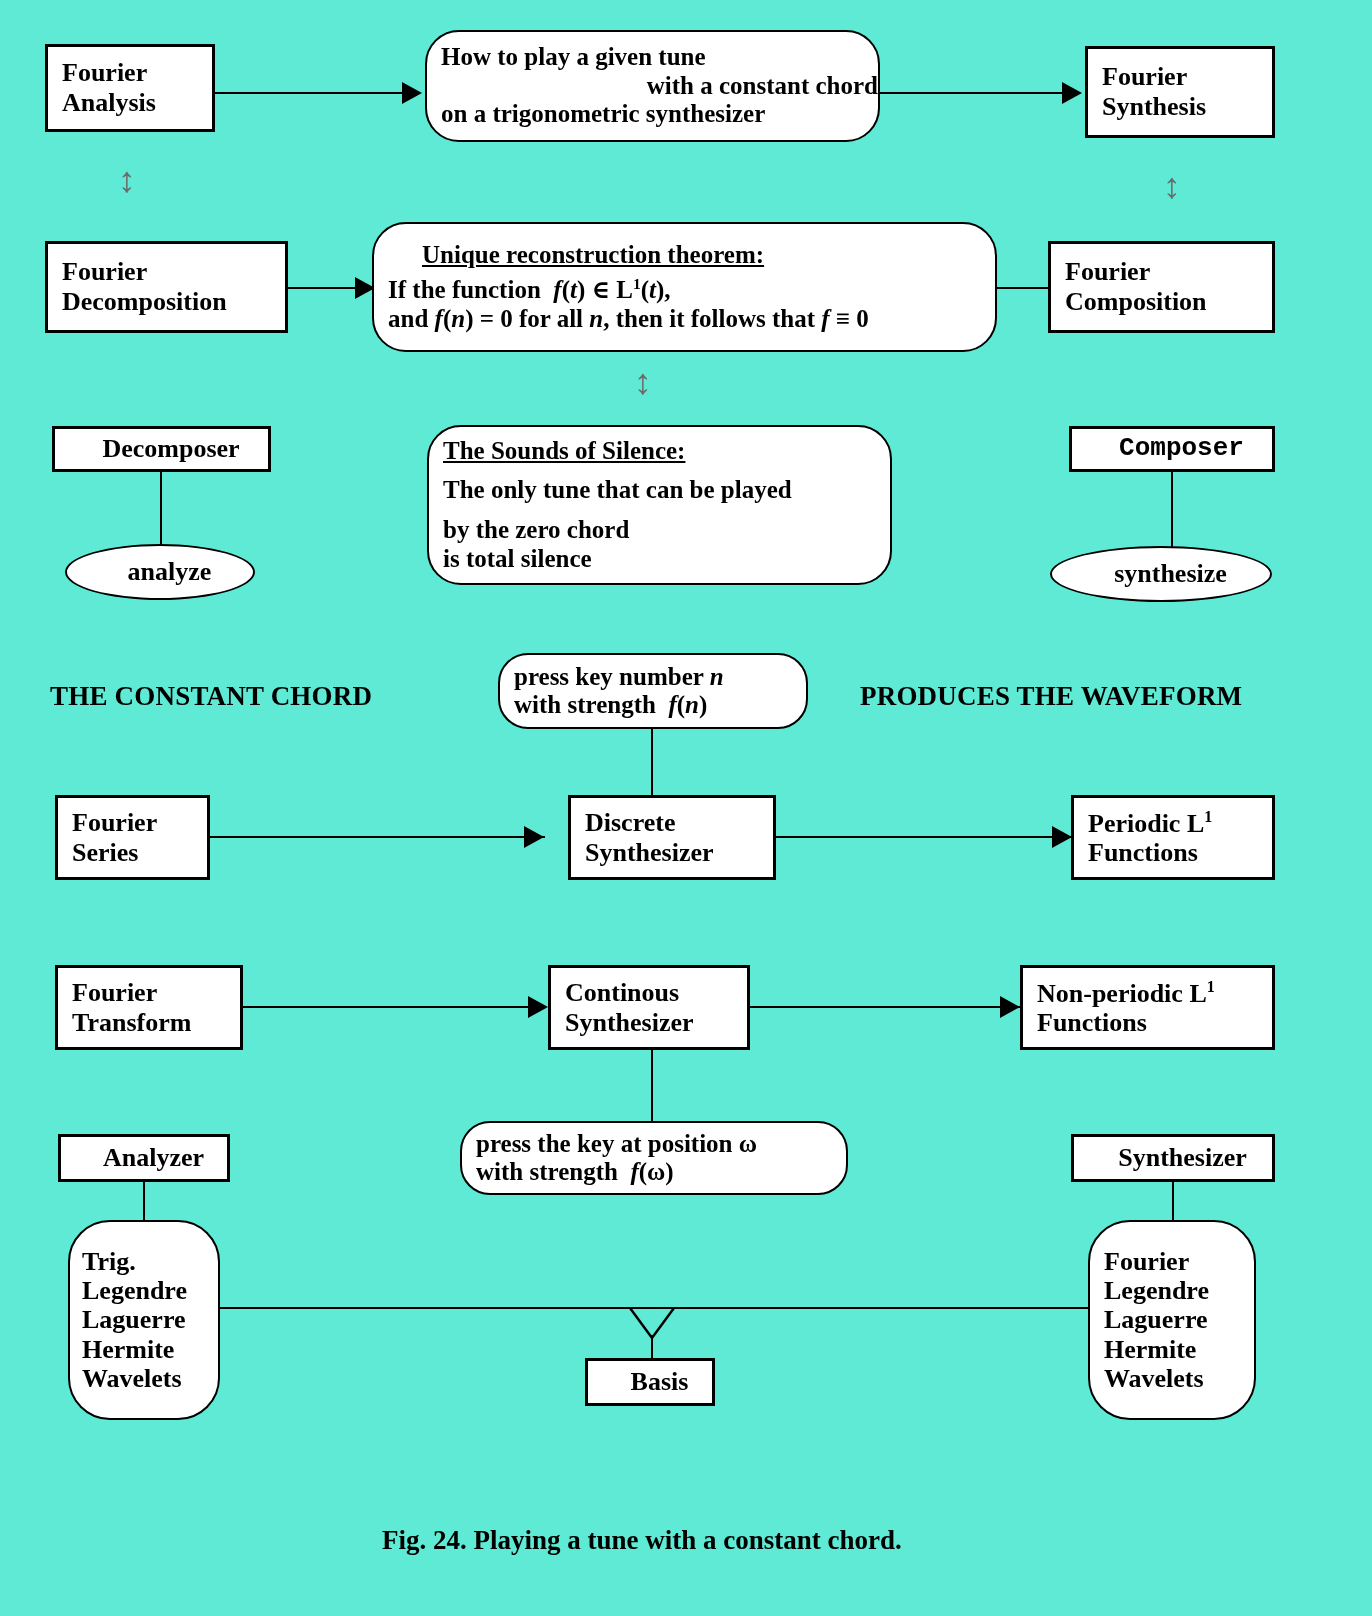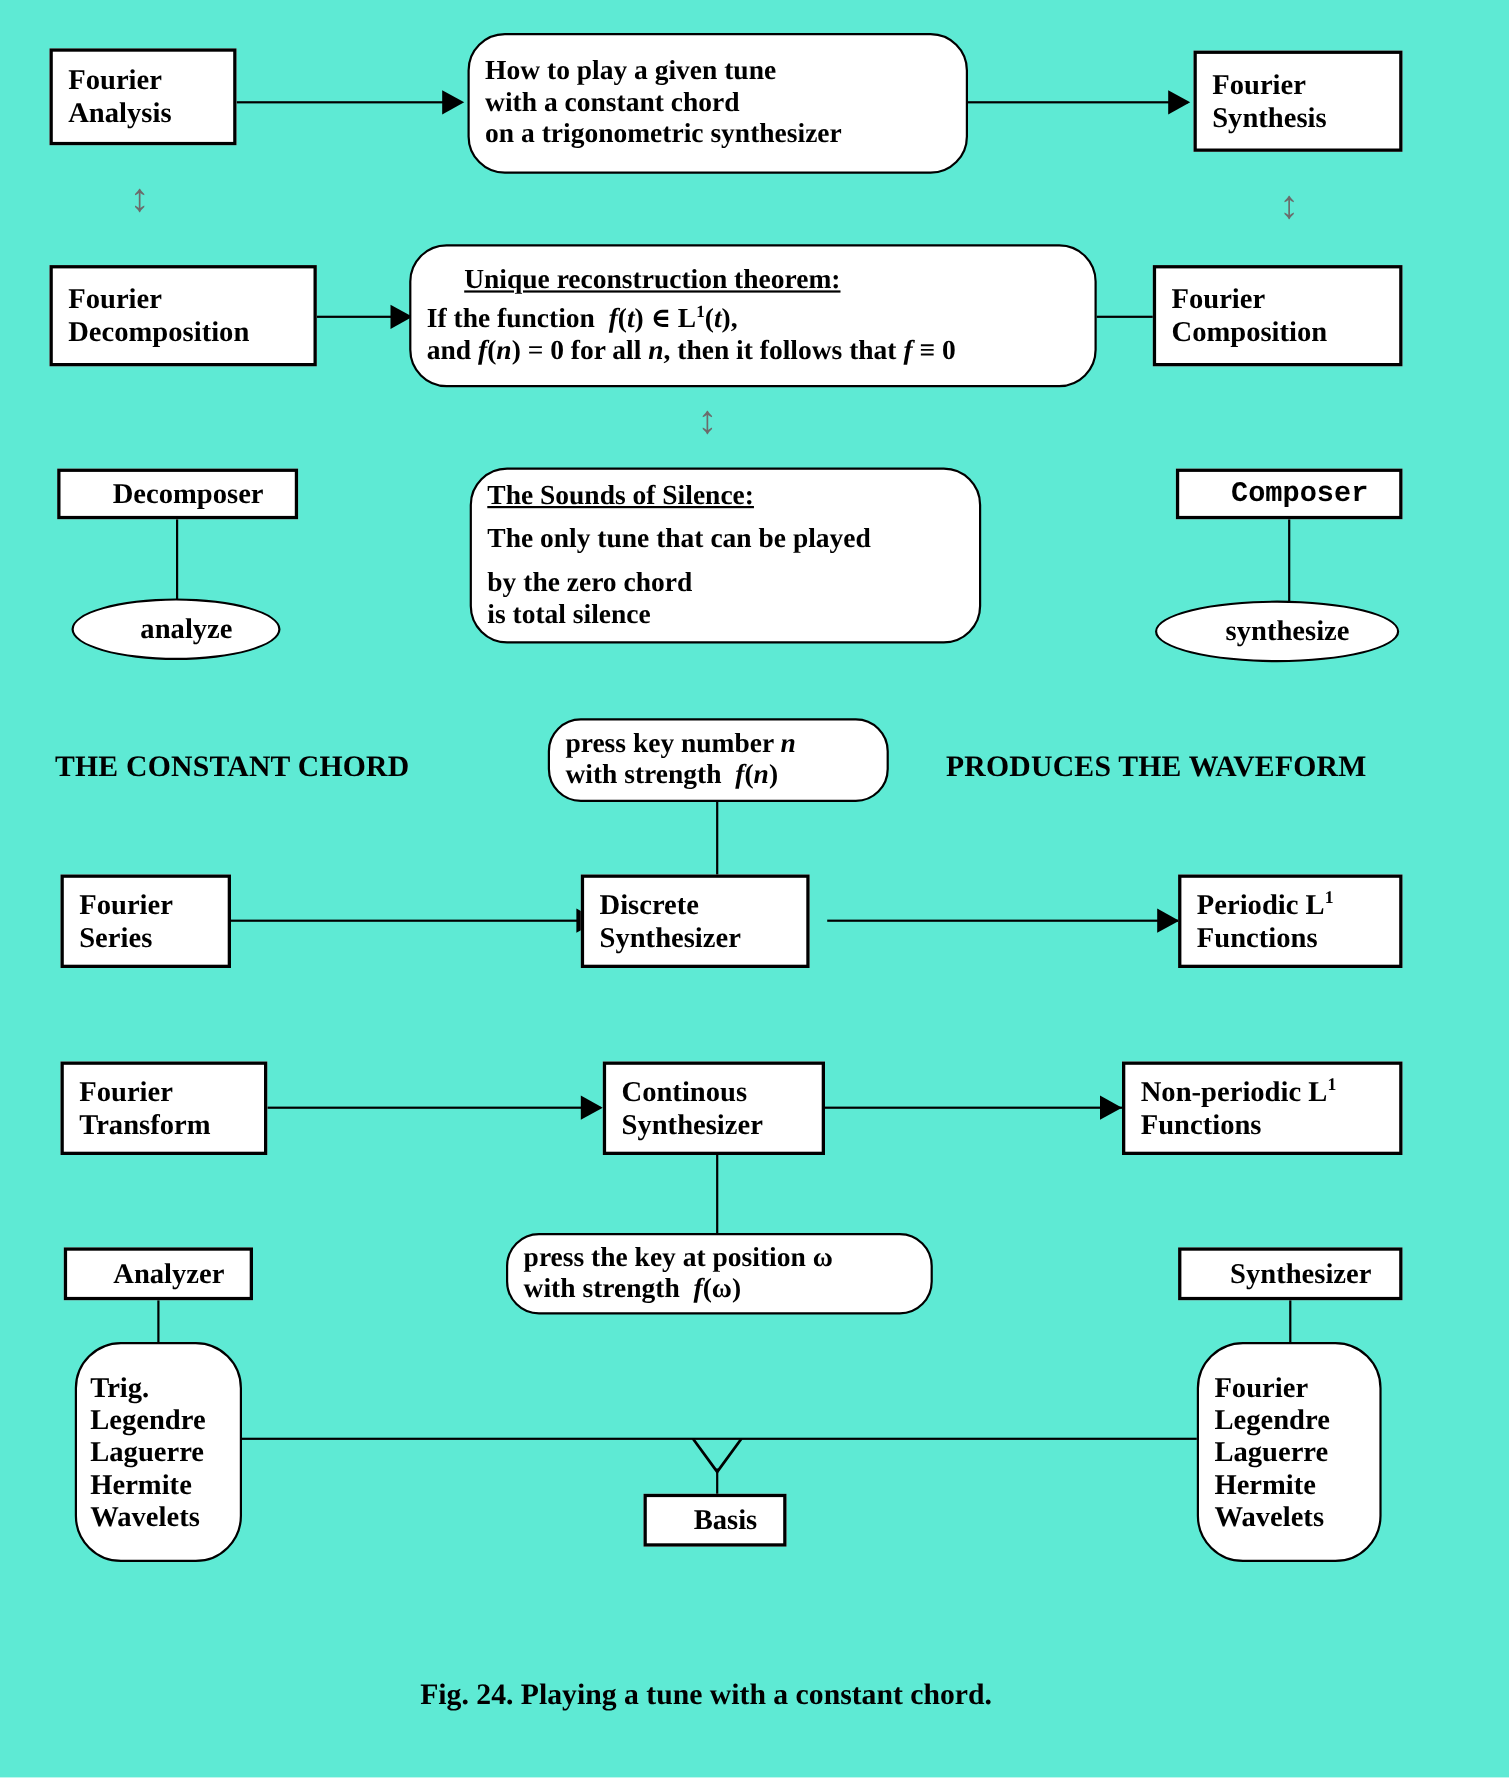--- a/index.html
+++ b/index.html
@@ -100,23 +100,23 @@
 <div id="figure">
 
   <div class="node rect" style="left:45px; top:44px; width:170px; height:88px;">
     <div class="txt pad-l" style="font-size:26px;">Fourier
 Analysis</div>
   </div>
 
   <div class="hline" style="left:215px; top:92px; width:200px;"></div>
   <div class="arrowhead-r" style="left:402px; top:82px;"></div>
 
-  <div class="node round" style="left:425px; top:30px; width:455px; height:128px;">
+  <div class="node round" style="left:425px; top:30px; width:455px; height:112px;">
     <div class="txt pad-l" style="font-size:25px;">How to play a given tune</div>
-    <div class="txt pad-l" style="font-size:25px;">with a constant chord</div>
+    <div class="txt pad-l" style="font-size:25px;text-align:right;">with a constant chord</div>
     <div class="txt pad-l" style="font-size:25px;">on a trigonometric synthesizer</div>
   </div>
 
   <div class="hline" style="left:880px; top:92px; width:200px;"></div>
   <div class="arrowhead-r" style="left:1062px; top:82px;"></div>
 
   <div class="node rect" style="left:1085px; top:46px; width:190px; height:92px;">
     <div class="txt pad-l" style="font-size:26px;">Fourier
 Synthesis</div>
   </div>
@@ -182,21 +182,21 @@
 
   <div class="vline" style="left:651px; top:729px; height:68px;"></div>
 
   <div class="node rect" style="left:55px; top:795px; width:155px; height:85px;">
     <div class="txt pad-l" style="font-size:26px;">Fourier
 Series</div>
   </div>
   <div class="hline" style="left:210px; top:836px; width:335px;"></div>
   <div class="arrowhead-r" style="left:524px; top:826px;"></div>
 
-  <div class="node rect" style="left:528px; top:795px; width:208px; height:85px;">
+  <div class="node rect" style="left:568px; top:795px; width:208px; height:85px;">
     <div class="txt pad-l" style="font-size:26px;">Discrete
 Synthesizer</div>
   </div>
 
   <div class="hline" style="left:752px; top:836px; width:322px;"></div>
   <div class="arrowhead-r" style="left:1052px; top:826px;"></div>
 
   <div class="node rect" style="left:1071px; top:795px; width:204px; height:85px;">
     <div class="txt pad-l" style="font-size:26px;"><span>Periodic L</span><span class="sup">1</span></div>
     <div class="txt pad-l" style="font-size:26px;">Functions</div>

